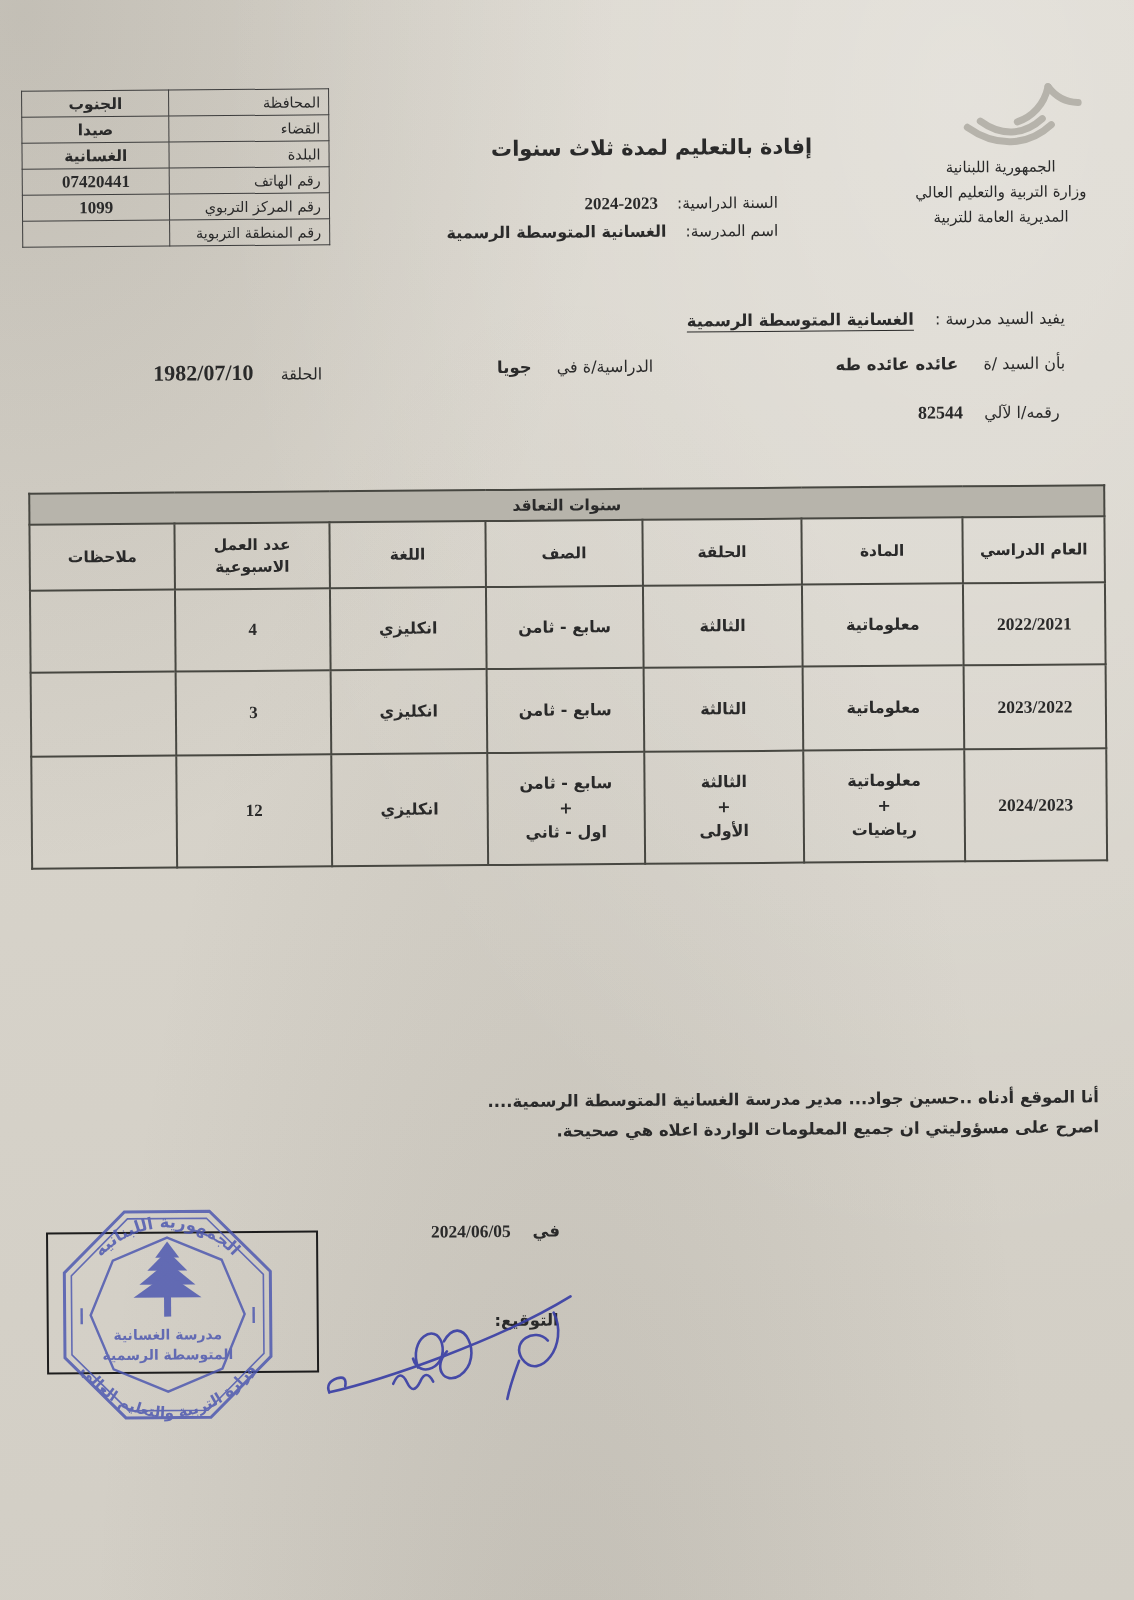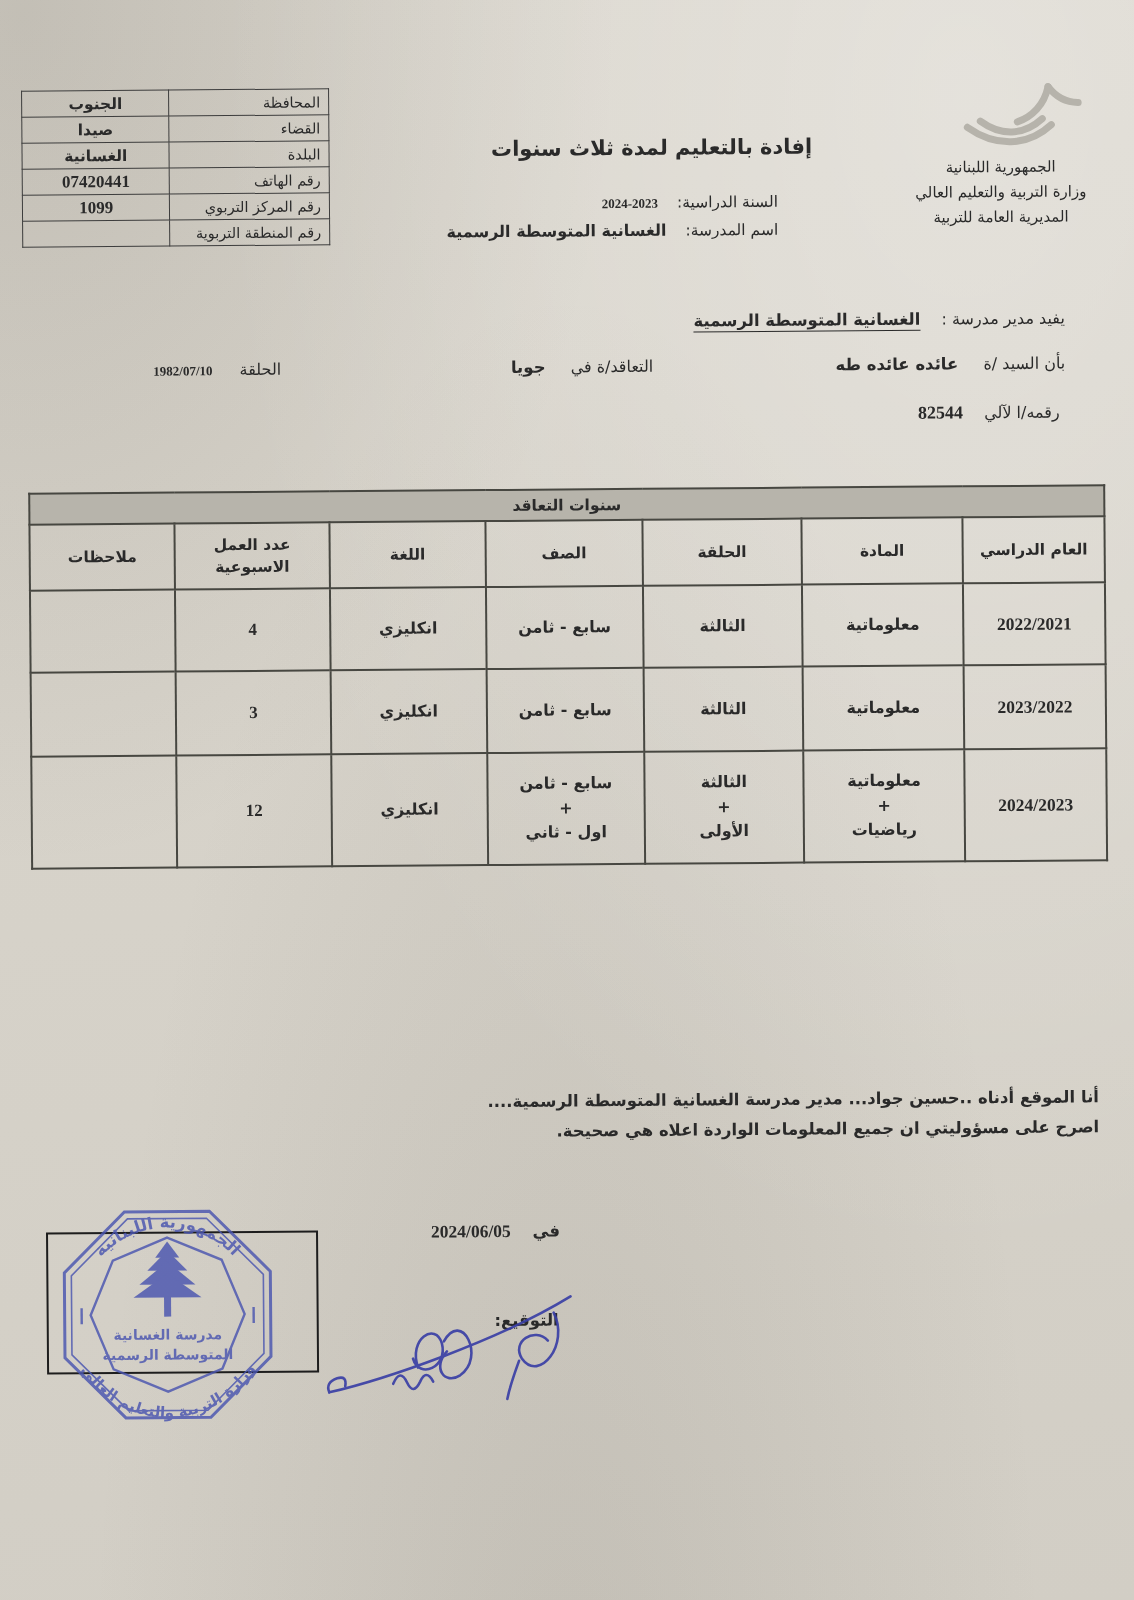--- a/index.html
+++ b/index.html
@@ -31,30 +31,30 @@
   table.info td{border:1.5px solid #3d3d3d;height:25px;padding:0 8px;vertical-align:middle;}
   table.info td.lbl{width:52%;text-align:right;font-weight:normal;}
   table.info td.val{width:48%;text-align:center;font-weight:bold;font-size:15.5px;}
   table.info td.val.num{font-size:17px;}
 
   
   .doc-title{left:436px;top:136px;width:440px;text-align:center;font-size:21px;font-weight:bold;}
   .subtitle{right:352px;top:190px;width:420px;text-align:right;font-size:15.5px;line-height:27px;}
   .subtitle .lead{margin-left:14px;}
   .subtitle .val{font-weight:bold;font-size:16px;}
-  .subtitle .num{font-size:13px;margin-left:11px;}
+  .subtitle .num{font-size:17px;margin-left:11px;}
 
   
   .st-line1{right:66px;top:312px;font-size:16px;}
   .school-underline{font-weight:bold;text-decoration:underline;text-underline-offset:5px;margin-right:16px;font-size:16.5px;}
   .seg{top:357px;font-size:16px;}
   .seg .v{font-weight:bold;font-size:16.5px;margin-right:20px;margin-left:18px;}
   .st-line3{right:72px;top:405px;font-size:16px;}
   .st-line3 .num{font-size:18px;margin-right:16px;}
-  .seg-date .num{font-size:13px;margin-right:22px;}
+  .seg-date .num{font-size:22px;margin-right:22px;}
 
   
   table.contract{position:absolute;left:30px;top:488px;width:1077px;border-collapse:collapse;
     text-align:center;}
   table.contract td,table.contract th{border:2px solid #474741;vertical-align:middle;padding:2px 4px;}
   tr.band td{height:25px;background:#b7b4ab;font-weight:bold;font-size:15.5px;}
   tr.heads th{height:60px;font-size:15.5px;font-weight:bold;white-space:pre-line;line-height:1.45;}
   tr.r1 td{height:76px;}
   tr.r2 td{height:78px;}
   tr.r3 td{height:106px;}
@@ -130,30 +130,30 @@
       <span class="lead">السنة الدراسية:</span>
       <span class="val num">2023-2024</span>
     </div>
     <div>
       <span class="lead">اسم المدرسة:</span>
       <span class="val">الغسانية المتوسطة الرسمية</span>
     </div>
   </div>
 
   <div class="abs st-line1">
-    <span>يفيد مدير مدرسة :</span>
+    <span>يفيد السيد مدرسة :</span>
     <span class="school-underline">الغسانية المتوسطة الرسمية</span>
   </div>
 
   <div class="abs seg" style="right:66px;">
     <span>بأن السيد /ة</span>
     <span class="v">عائده عائده طه</span>
   </div>
   <div class="abs seg" style="right:478px;">
-    <span>التعاقد/ة في</span>
+    <span>الدراسية/ة في</span>
     <span class="v">جويا</span>
   </div>
   <div class="abs seg seg-date" style="left:156px;">
     <span>الحلقة</span>
     <span class="num">1982/07/10</span>
   </div>
 
   <div class="abs st-line3">
     <span>رقمه/ا لآلي</span>
     <span class="num">82544</span>

